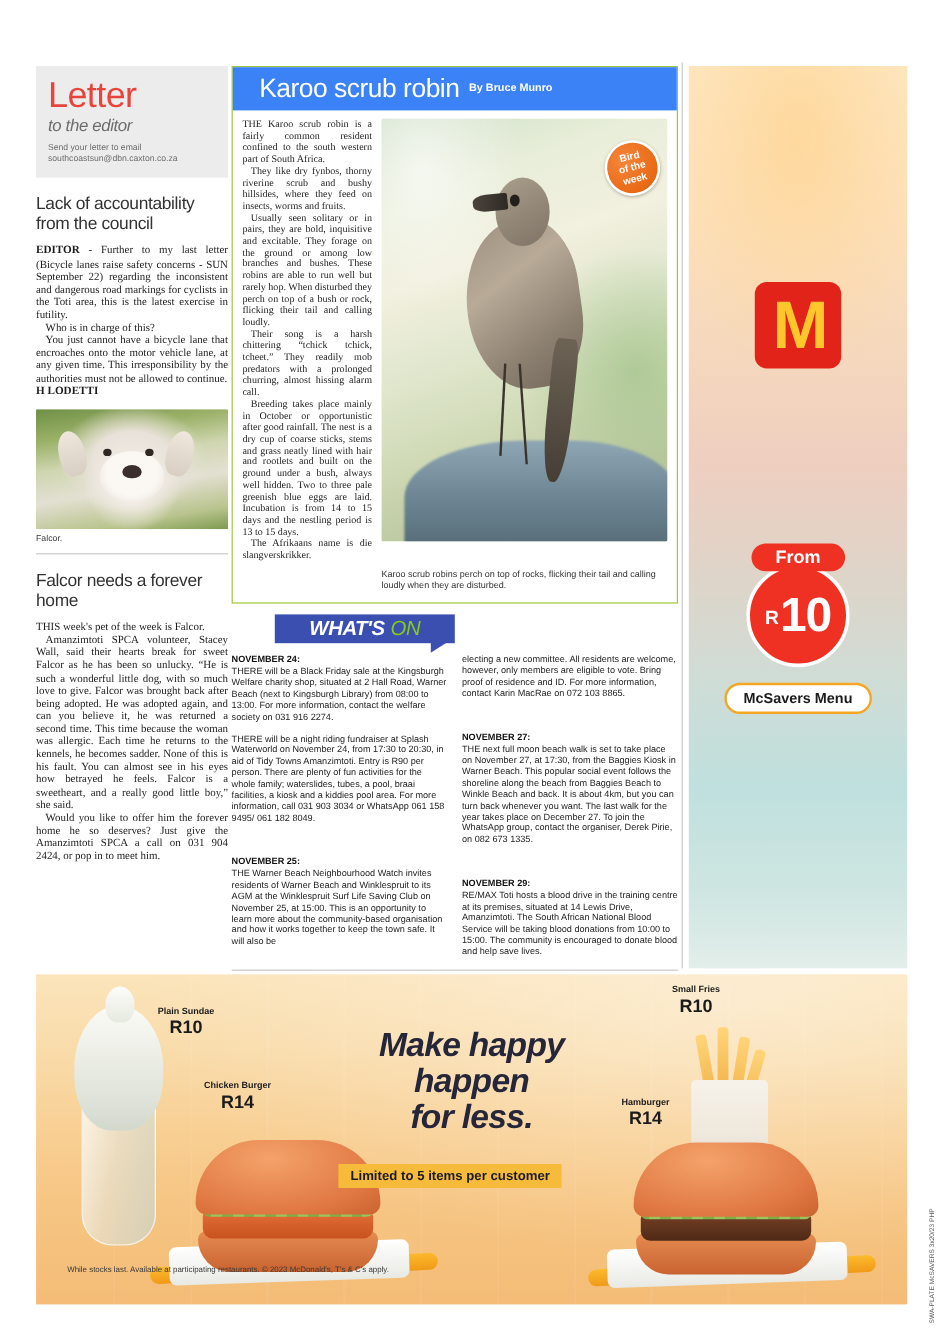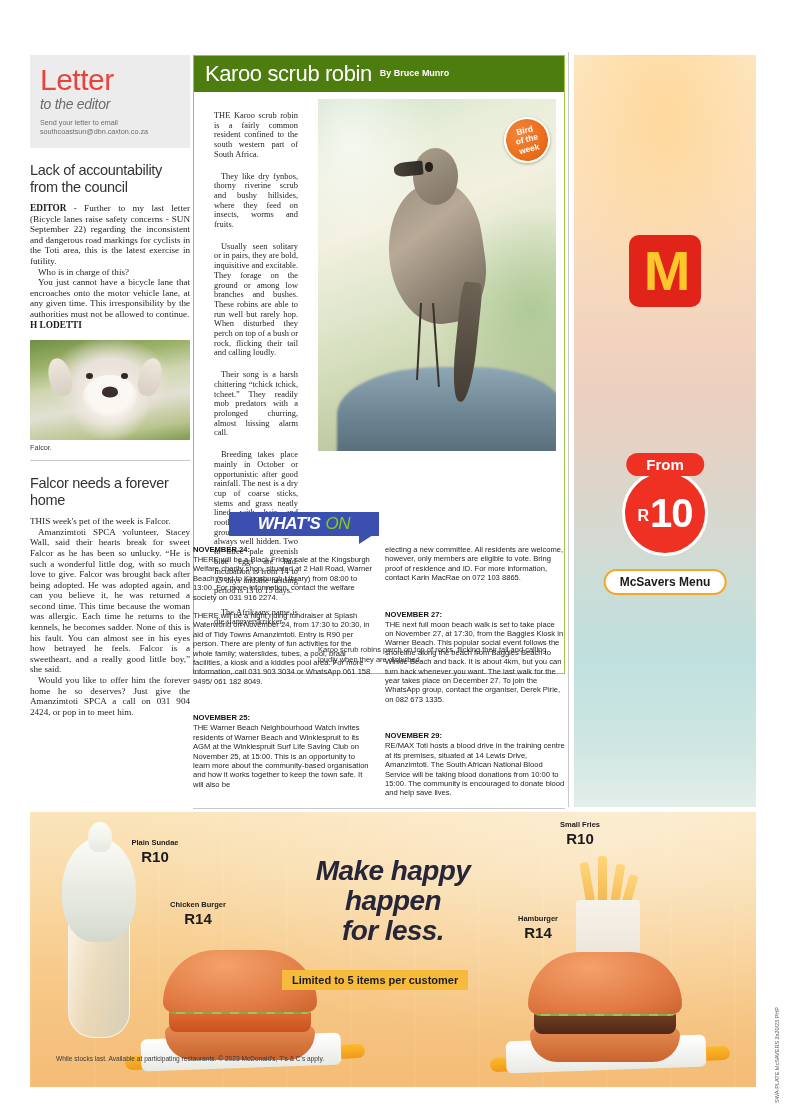--- a/index.html
+++ b/index.html
@@ -103,37 +103,37 @@
   }
 
   .rule-thin { border-top:1px solid #c9c9c9; margin-top:8px; width:160px; }
 
   
   .bird-wrap {
     position:absolute; left:193px; top:55px; width:372px;
     border:1.5px solid #9ec73f; background:#fff;
   }
   .bird-head {
-    background:#4d7c0f; height:36px; display:flex; align-items:center; padding-left:11px; gap:8px;
+    background:#3b82f6; height:36px; display:flex; align-items:center; padding-left:22px; gap:8px;
   }
   .bird-title {
     font-family:"Liberation Sans", sans-serif;
     font-size:22px; color:#ffffff; font-weight:normal; letter-spacing:-0.4px;
   }
   .bird-by {
     font-family:"Liberation Sans", sans-serif;
     font-size:9px; color:#ffffff; font-weight:bold; padding-bottom:2px;
   }
   .bird-body { display:flex; padding:7px 8px 0 8px; gap:8px; position:relative; }
   .bird-text {
     width:108px; flex:0 0 108px;
     font-family:"Liberation Serif", serif;
     font-size:8.4px; line-height:9.7px; color:#1d1d1d; text-align:justify;
   }
-  .bird-text p { text-indent:7px; margin:12px; }
+  .bird-text p { text-indent:7px; margin:0; }
   .bird-text p.noind { text-indent:0; }
 
   .bird-photo {
     flex:1; height:352px; position:relative; overflow:hidden; border-radius:1px;
     background:
       linear-gradient(160deg,#cfe0c8 0%, #e8eed9 18%, #f2f0df 34%, #dfe6cc 52%, #cfd9b5 68%, #b9c79e 84%, #a8bc92 100%);
   }
   .bird-photo .blur1 {
     position:absolute; left:-10%; top:-10%; width:60%; height:55%;
     background:radial-gradient(ellipse at 40% 40%, rgba(255,255,255,.65), rgba(255,255,255,0) 70%);

